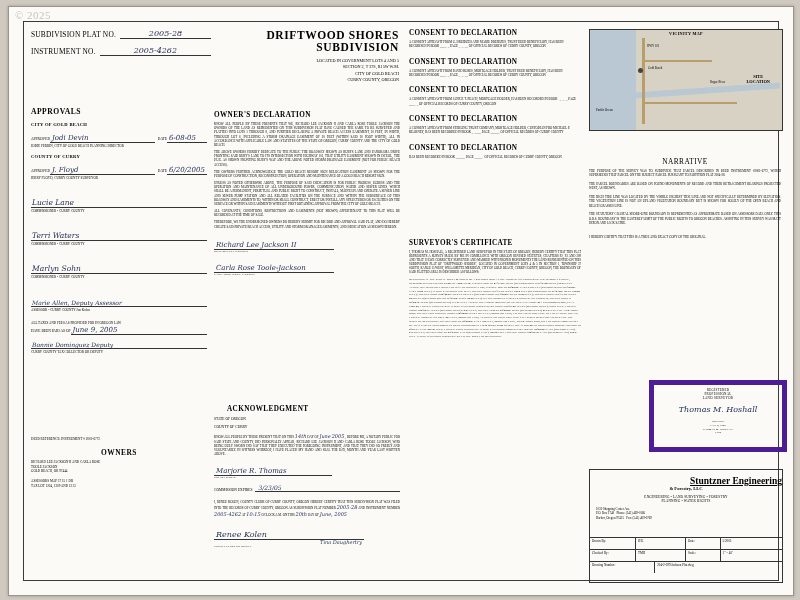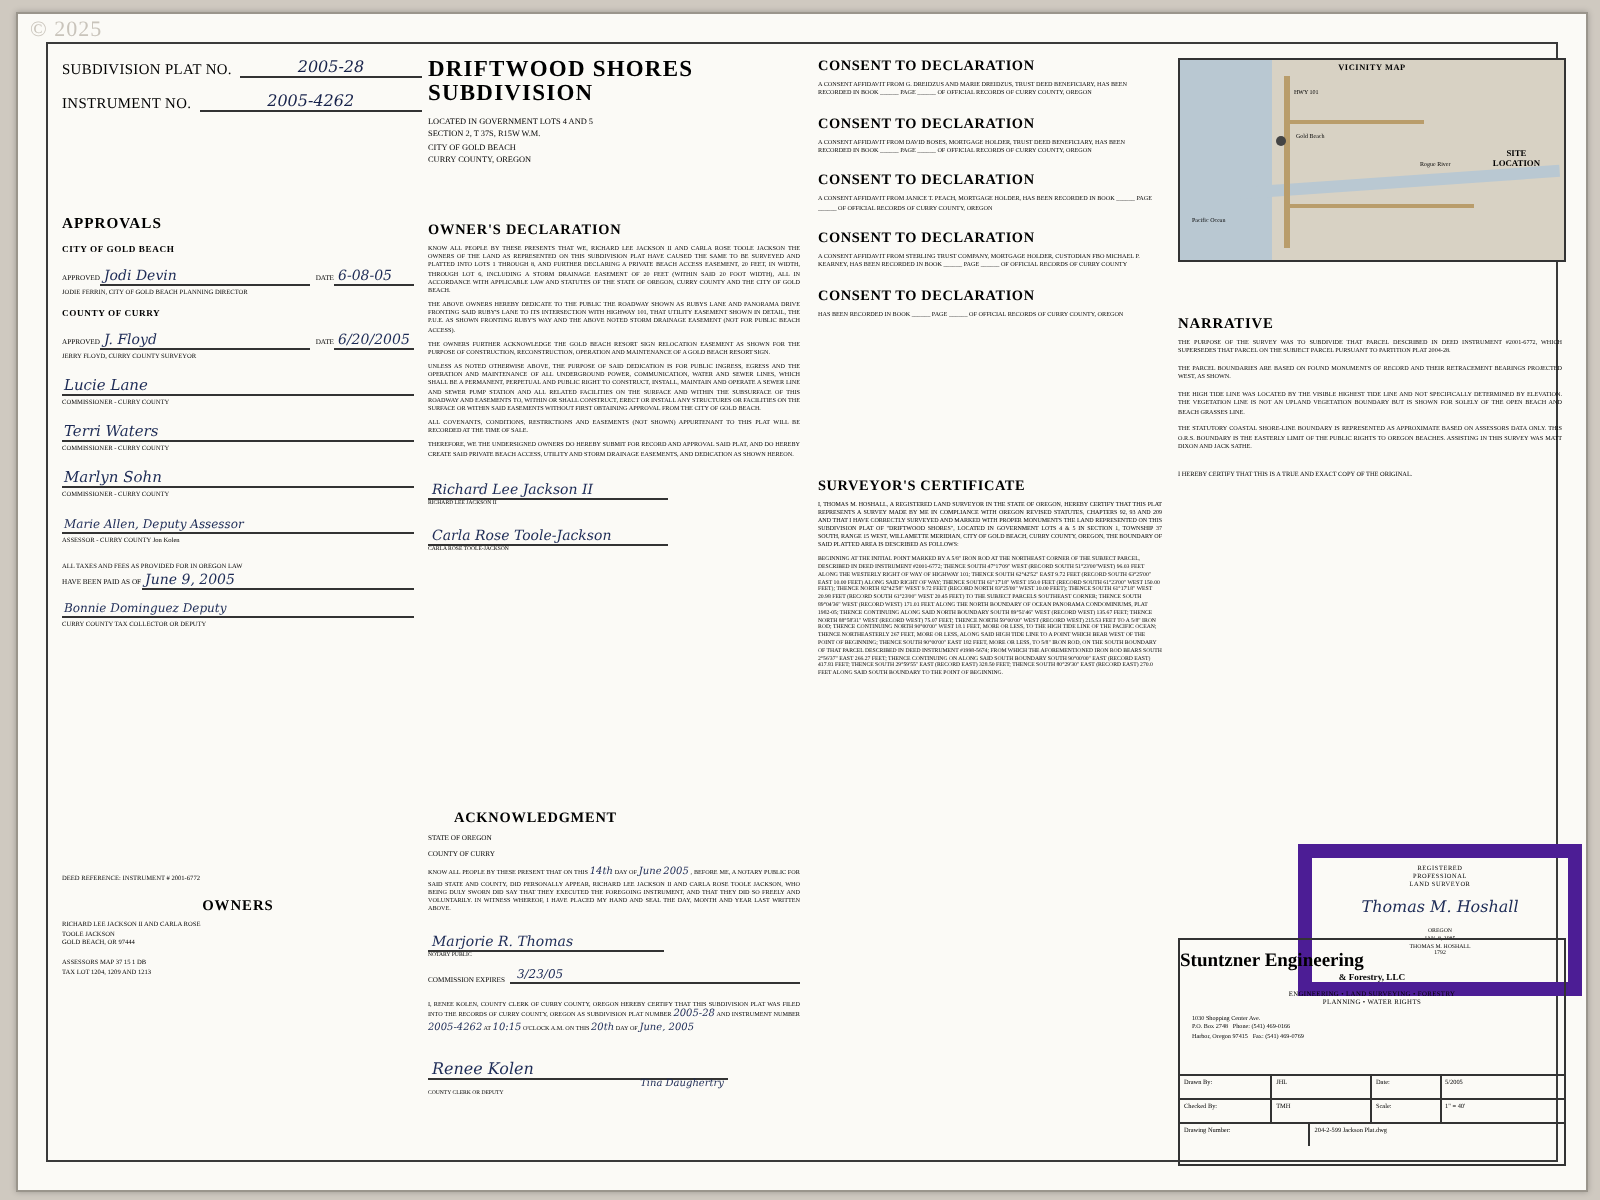--- a/index.html
+++ b/index.html
@@ -35,36 +35,36 @@
   #tl { left:22px; top:22px; width:180px; }
   #tl .row { display:flex; align-items:flex-end; margin-bottom:7px; }
   #tl .row .k { font-size:7.4px; letter-spacing:.2px; white-space:nowrap; }
   #tl .row .v {
     flex:1; margin-left:4px; border-bottom:1px solid #333;
     font-size:8px; text-align:center; padding-bottom:0px;
     font-family:"DejaVu Serif", serif; color:#17224a;
   }
 
   
-  #title { left:205px; top:22px; width:185px; text-align:left; }
+  #title { left:205px; top:22px; width:185px; text-align:right; }
   #title .t1 { font-size:11.5px; font-weight:bold; letter-spacing:.6px; }
   #title .t2 { font-size:11.5px; font-weight:bold; letter-spacing:.6px; }
   #title .sub { font-size:4.2px; line-height:1.5; margin-top:5px; }
 
   
   #appr { left:22px; top:100px; width:176px; }
   #appr .sect { font-size:7.6px; font-weight:bold; letter-spacing:.5px; }
   #appr .grp { margin-top:6px; }
   #appr .g-title { font-size:4.6px; font-weight:bold; letter-spacing:.3px; }
   #appr .ln { display:flex; align-items:center; font-size:3.6px; margin-top:7px; }
   #appr .ln .pre { white-space:nowrap; }
   #appr .ln .fill { flex:1; border-bottom:1px solid #333; height:8px; position:relative; }
   #appr .ln .fill .sg { position:absolute; left:2px; bottom:0px; font-size:7px; }
   #appr .cap { font-size:3.3px; margin-top:1px; }
-  #appr .sline { border-bottom:1px solid #333; height:9px; position:relative; margin-top:8px; }
+  #appr .sline { border-bottom:1px solid #333; height:9px; position:relative; margin-top:18px; }
   #appr .sline .sg { position:absolute; left:1px; bottom:0; font-size:7.5px; }
 
   
   #own { left:205px; top:104px; width:186px; }
   #own .sect { font-size:7.2px; font-weight:bold; letter-spacing:.4px; }
   #own p { margin:3px 0 0 0; }
 
   
   #cons { left:400px; top:22px; width:170px; }
   #cons .sect { font-size:7.2px; font-weight:bold; letter-spacing:.3px; margin-top:0px; }
@@ -95,37 +95,37 @@
   #vic .road { position:absolute; background:#b99d6b; }
   #vic .water { position:absolute; background:#b7c7cf; }
   #vic .lbl2 { position:absolute; font-size:3px; }
   #vic .site { position:absolute; right:12px; top:44px; font-size:4.4px;
                font-weight:bold; text-align:center; line-height:1.15; }
   #vic .dot { position:absolute; width:5px; height:5px; background:#444;
               border-radius:50%; }
 
   
   #narr { position:absolute; left:580px; top:150px; width:192px; }
-  #narr .sect { font-size:7.4px; font-weight:bold; letter-spacing:.4px; }
+  #narr .sect { font-size:7.4px; font-weight:normal; letter-spacing:.4px;text-align:center; }
   #narr .body { font-size:3.1px; line-height:1.4; margin-top:3px; text-align:justify; }
   #narr .cert { font-size:3.2px; line-height:1.4; margin-top:10px; }
 
   
-  #seal { position:absolute; left:640px; top:415px; width:128px; height:62px;
-          border:7px solid #4c1d95; text-align:center; }
+  #seal { position:absolute; left:640px; top:373px; width:128px; height:62px;
+          border:5px solid #4c1d95; text-align:center; }
   #seal .s1 { font-size:3.2px; margin-top:3px; letter-spacing:.3px; }
   #seal .s2 { font-size:3.2px; letter-spacing:.3px; }
   #seal .sg { font-size:8px; margin-top:5px; }
   #seal .s3 { font-size:2.9px; margin-top:6px; line-height:1.3; }
 
   
   #firm { position:absolute; left:580px; top:462px; width:192px; height:112px;
           border:1px solid #333; }
-  #firm .name { font-size:9.5px; font-weight:bold; text-align:left; margin-top:6px;
-                font-family:"Liberation Serif", serif; }
+  #firm .name { font-size:9.5px; font-weight:bold; text-align:right; margin-top:6px;
+                font-family:"Liberation Serif", serif;text-decoration:underline; }
   #firm .sub  { font-size:4.6px; font-weight:bold; text-align:center; }
   #firm .svc  { font-size:3.4px; text-align:center; margin-top:4px; letter-spacing:.2px; }
   #firm .svc2 { font-size:3.4px; text-align:center; letter-spacing:.2px; }
   #firm .addr { font-size:3.1px; margin-top:4px; padding-left:6px; line-height:1.4; }
   #firm .grid { position:absolute; left:0; right:0; bottom:0; height:44px;
                 border-top:1px solid #333; font-size:3.2px; }
   #firm .grid .r { display:flex; height:11px; border-bottom:1px solid #333; }
   #firm .grid .r:last-child { border-bottom:none; }
   #firm .grid .c { border-right:1px solid #333; padding:1px 2px; box-sizing:border-box; }
   #firm .grid .c:last-child { border-right:none; }

